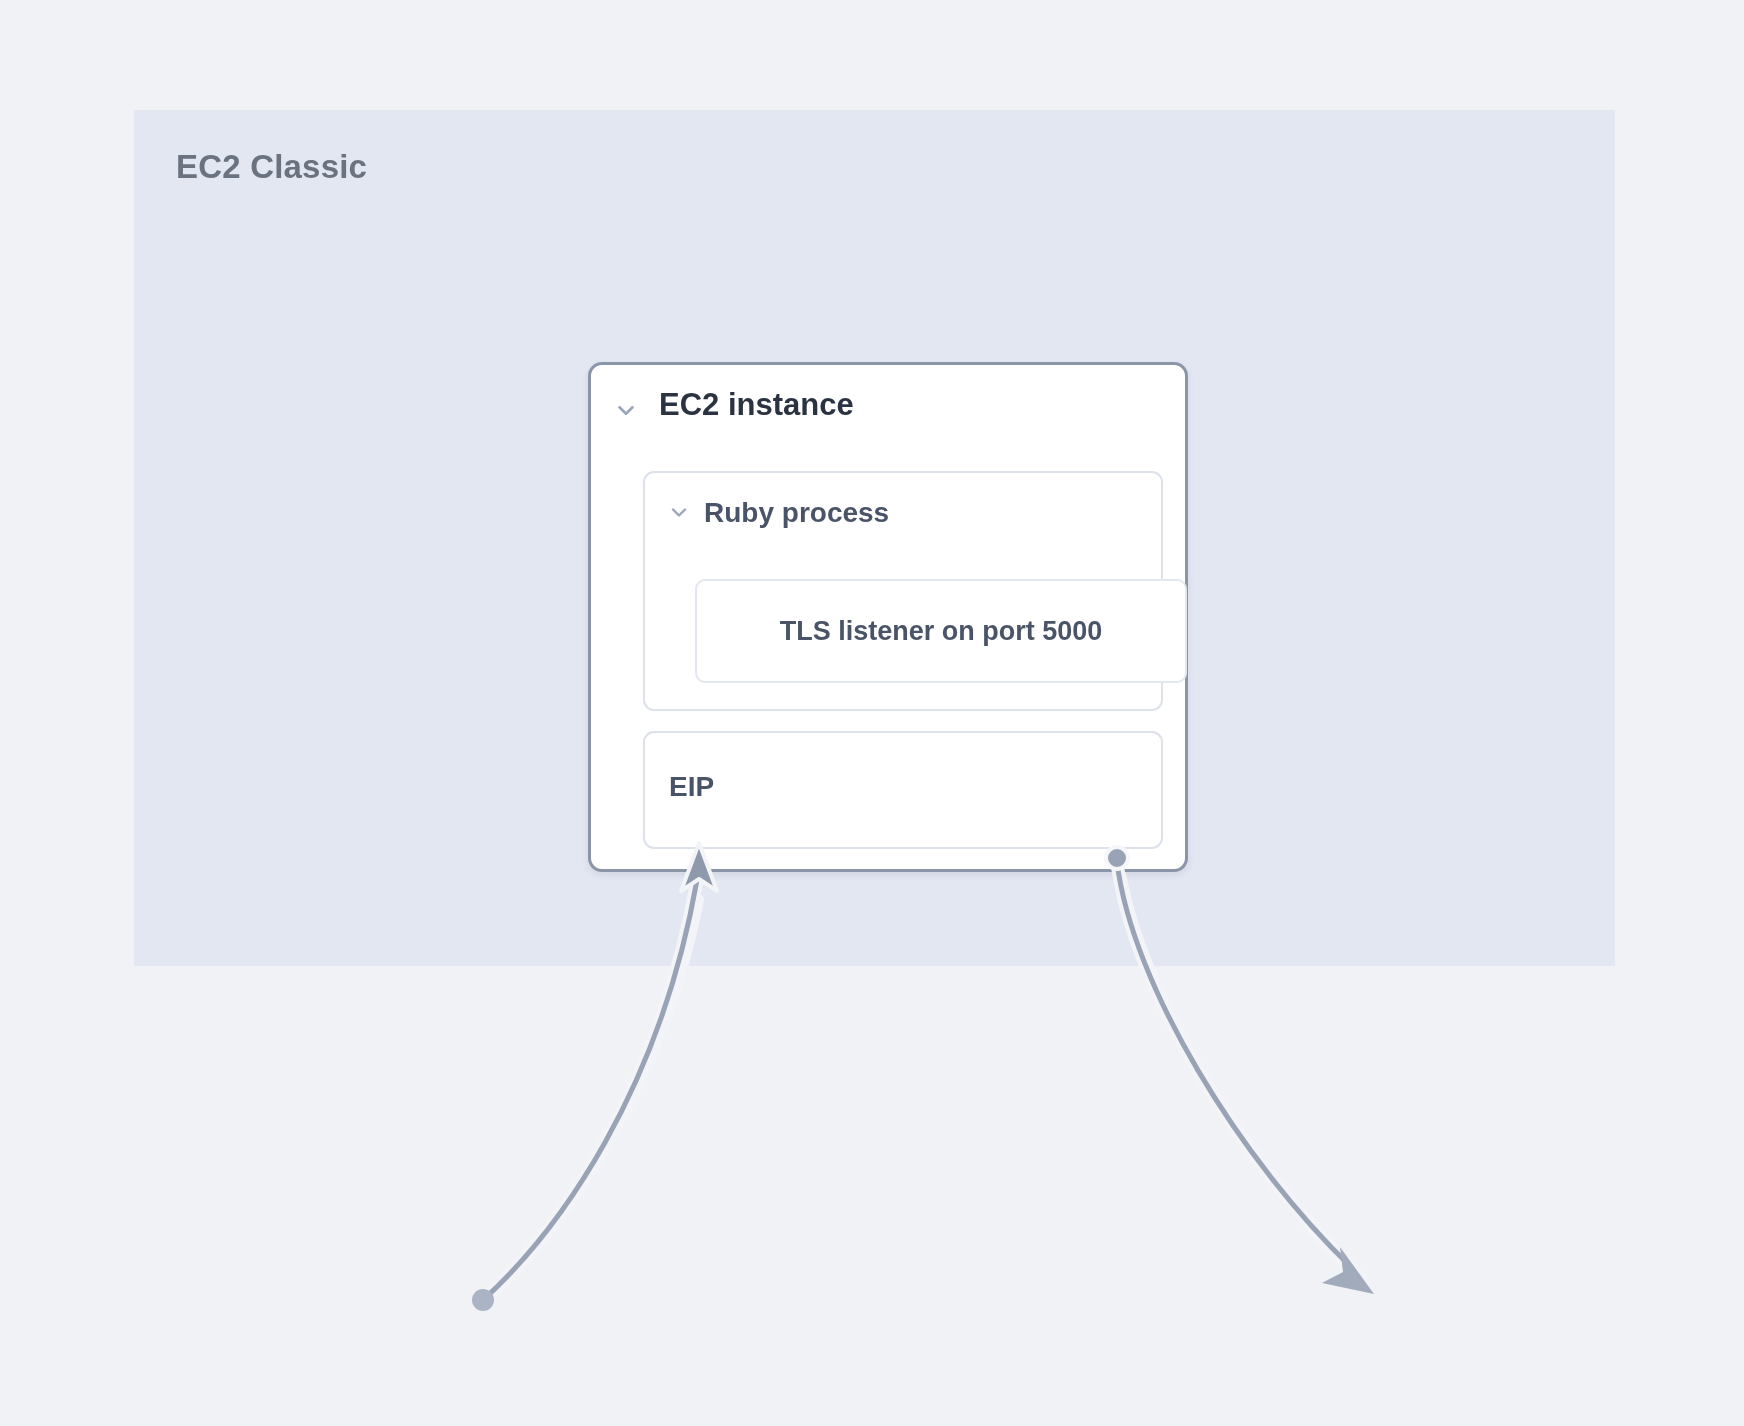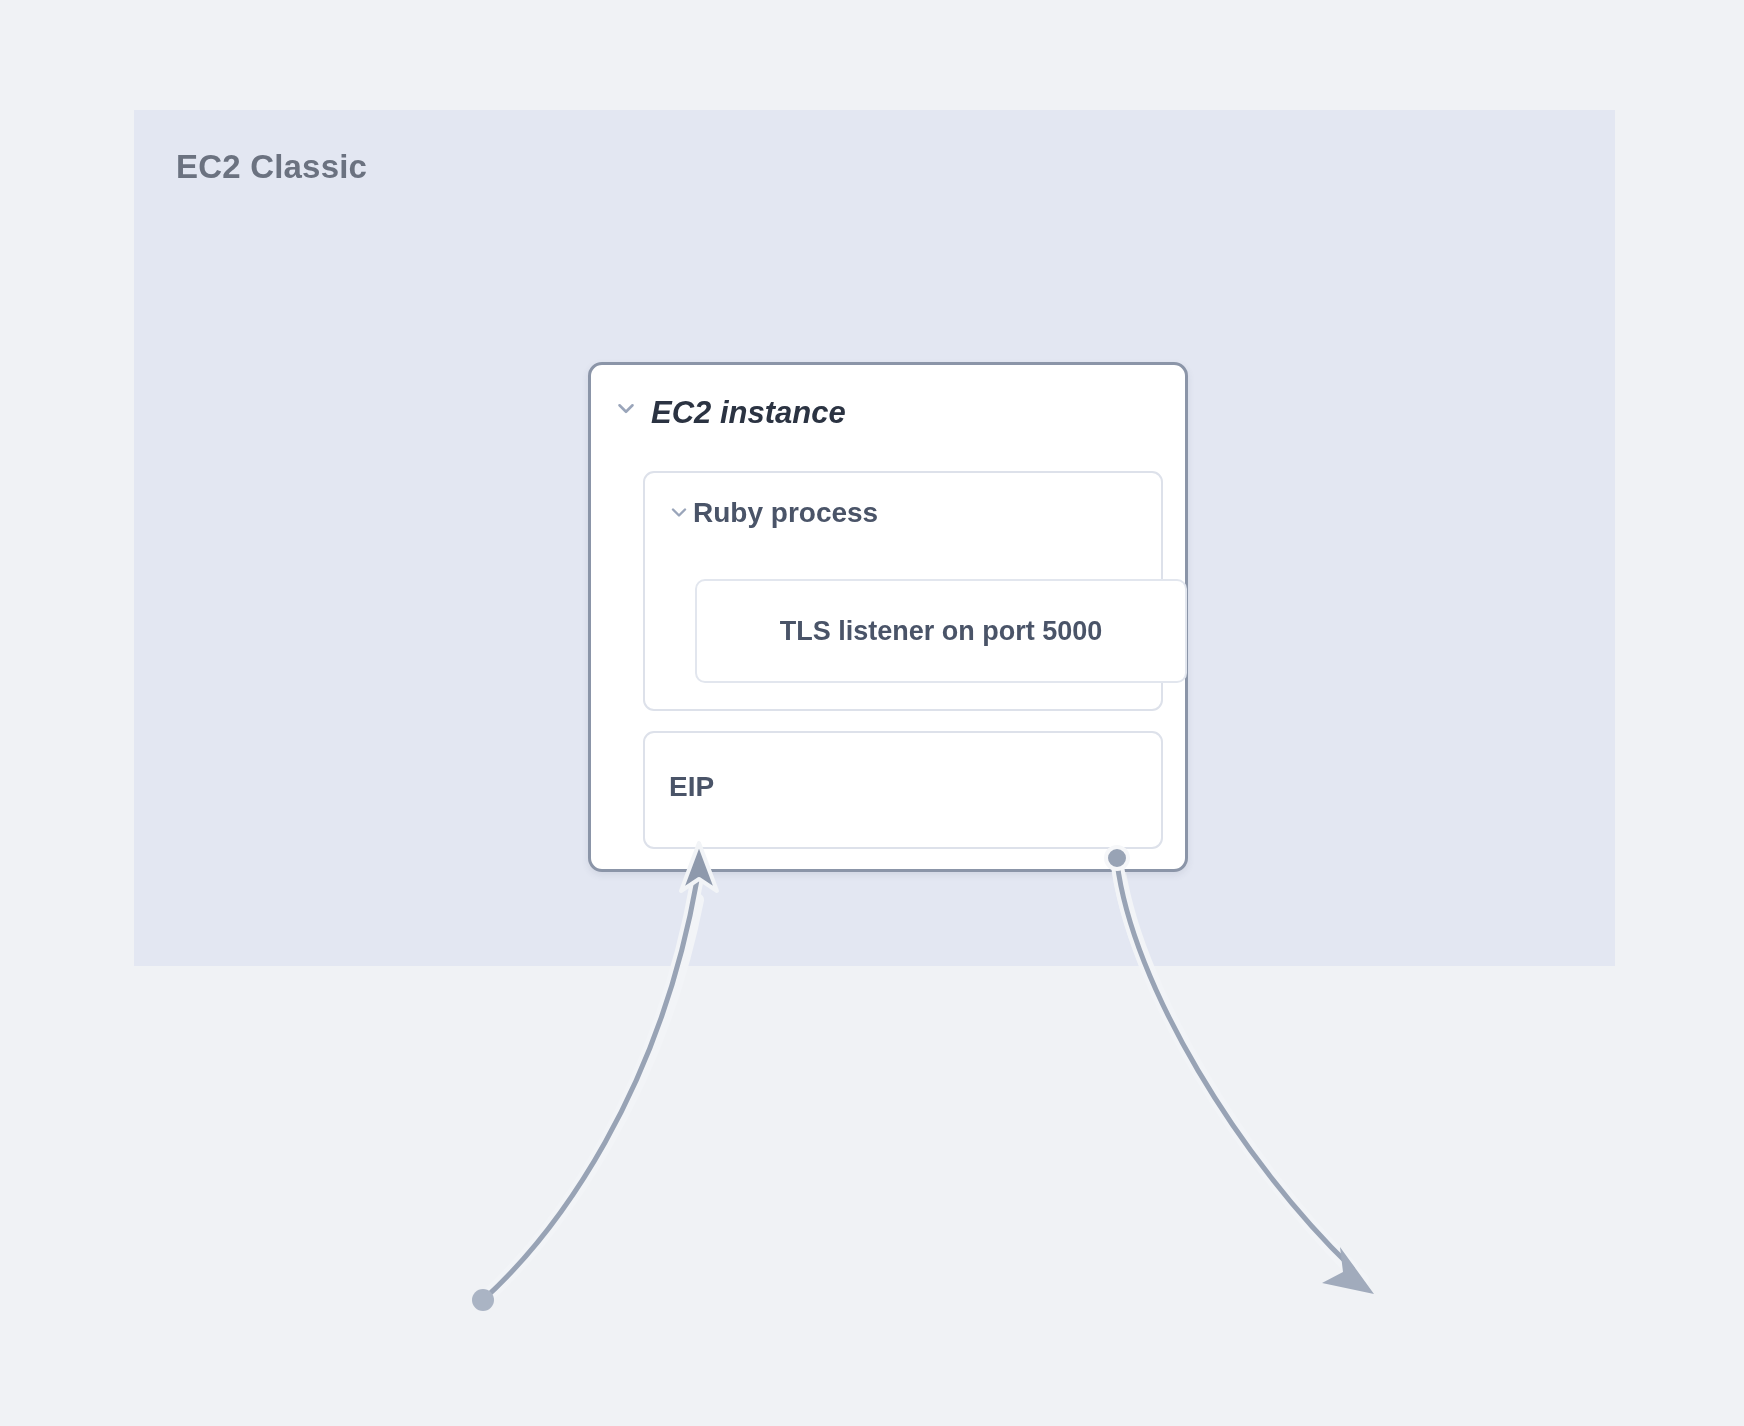--- a/index.html
+++ b/index.html
@@ -53,26 +53,25 @@
     background: #ffffff;
     border: 3px solid #8b95a8;
     border-radius: 14px;
     box-sizing: border-box;
     box-shadow: 0 3px 7px rgba(60, 70, 95, 0.10);
     z-index: 3;
   }
 
   .node-header {
     display: flex;
-    align-items: flex-start;
-    gap: 12px;
+    align-items: flex-end;
+    gap: 20px;
     padding: 30px 0 0 22px;
     height: 58px;
     box-sizing: border-box;
-    font-style: italic;
   }
   .node-header .title {
     font-size: 31px;
     font-weight: bold;
     color: #2b3342;
     white-space: nowrap;
   }
 
   
   .chev {
@@ -99,20 +98,21 @@
     height: 240px;
   }
   .group-box.eip {
     top: 366px;
     height: 118px;
   }
 
   .group-header {
     display: flex;
     align-items: center;
+    gap: 11px;
     padding: 24px 0 0 22px;
     box-sizing: border-box;
   }
   .group-header .title {
     font-size: 28px;
     font-weight: bold;
     color: #4a5468;
     white-space: nowrap;
   }
 

